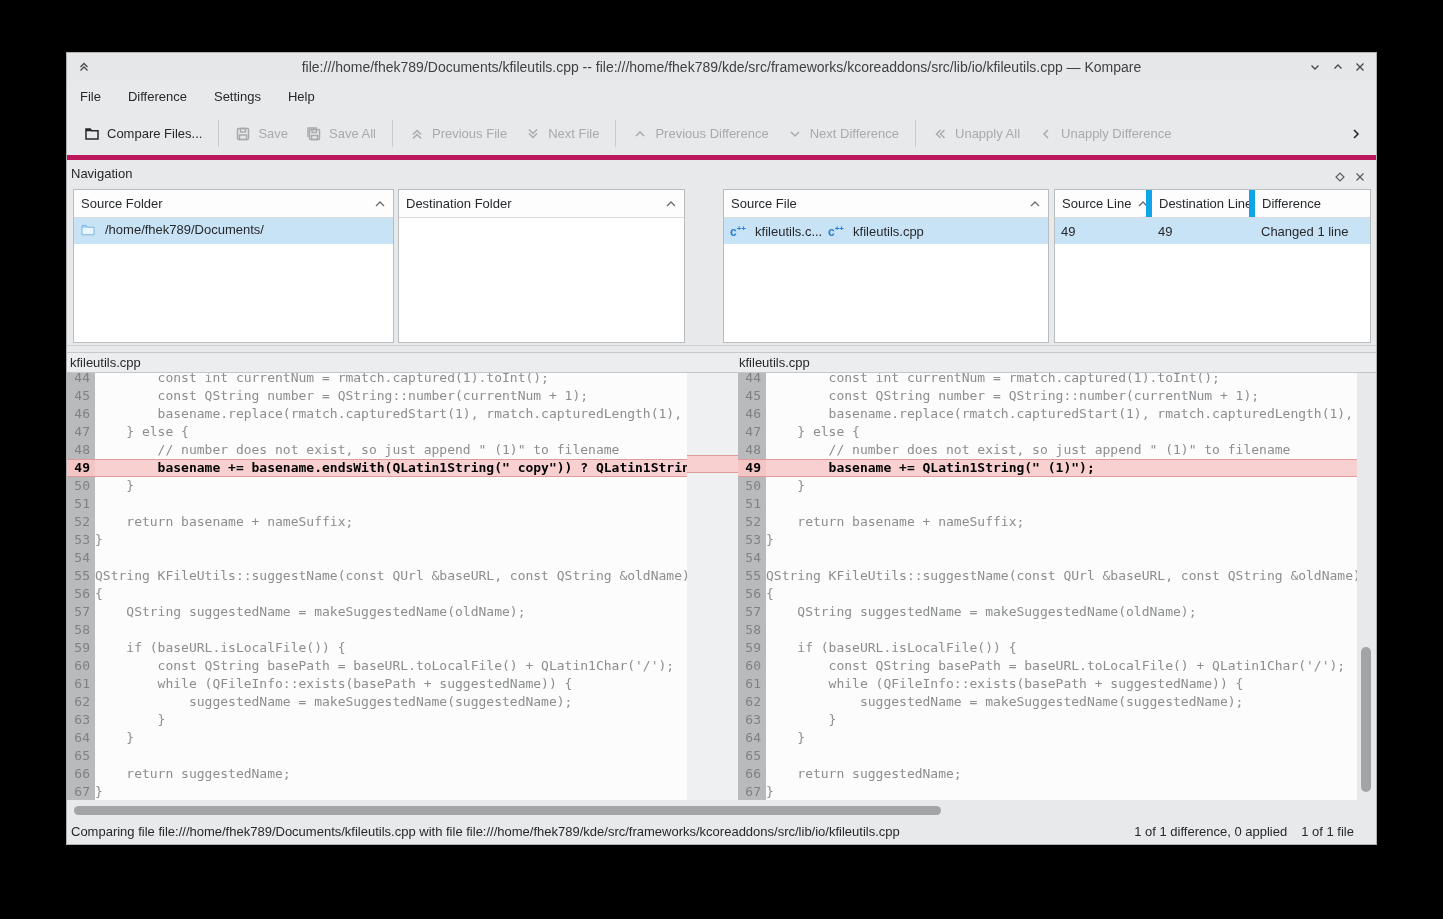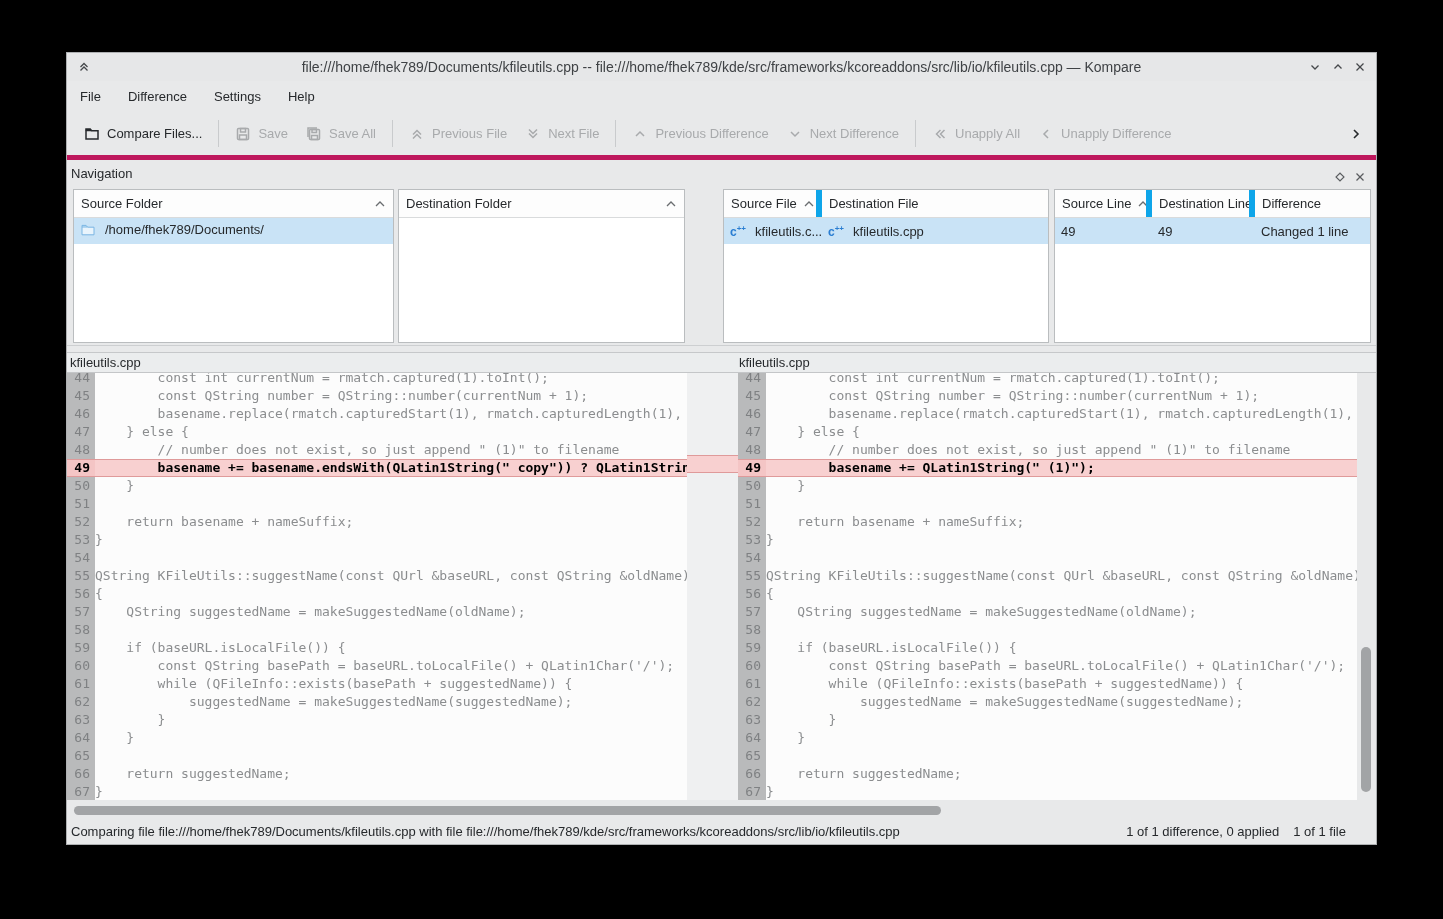--- a/index.html
+++ b/index.html
@@ -85,21 +85,21 @@
                border-top:1px solid #df9a9a; border-bottom:1px solid #df9a9a; }
   .hscroll { position:absolute; top:450px; left:0; width:1309px; height:17px; background:#e8e9ea; }
   .hthumb { position:absolute; left:7px; top:4px; width:867px; height:9px;
             border-radius:4.5px; background:#a2a4a6; }
 
   
   .statusbar { position:absolute; bottom:0; left:0; width:1309px; height:26px;
                display:flex; align-items:center; padding:0 4px; font-size:13px; color:#26292c; }
   .status-msg { flex:1; white-space:nowrap; overflow:hidden; }
   .status-diff { margin-right:14px; white-space:nowrap; }
-  .status-file { margin-right:26px; white-space:nowrap; }
+  .status-file { margin-right:18px; white-space:nowrap; }
 </style>
 </head>
 <body>
 
 <div class="window">
 
   <div class="titlebar">
     <span class="tb-icon-btn shade-btn"><svg viewBox="0 0 14 14">
           <polyline points="3.5,7 7,3.5 10.5,7"></polyline>
           <polyline points="3.5,10.5 7,7 10.5,10.5"></polyline>
@@ -243,23 +243,20 @@
         </div>
       </div>
 
       <div class="nav-list l3">
         <div class="nav-header">
           <div class="nav-hcell w98">
             <span>Source File</span>
             <svg class="sort-icon" viewBox="0 0 12 8">
                 <polyline points="2,6 6,2 10,6"></polyline>
               </svg>
-          </div>
-          <div class="nav-hcell">
-            <span>Destination File</span>
           </div>
         </div>
         <div class="nav-row">
           <div class="nav-cell w98">
             <span class="cpp-icon">c<sup>++</sup></span>
             <span>kfileutils.c...</span>
           </div>
           <div class="nav-cell">
             <span class="cpp-icon">c<sup>++</sup></span>
             <span>kfileutils.cpp</span>

